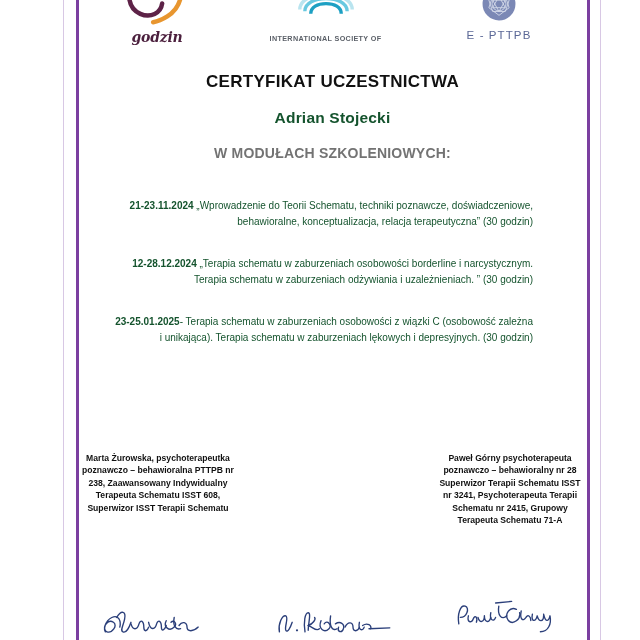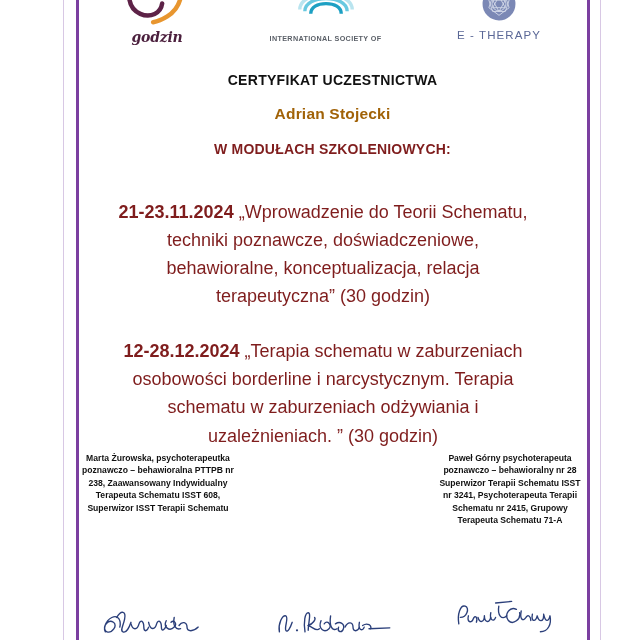--- a/index.html
+++ b/index.html
@@ -106,53 +106,53 @@
 
   
   #heading-zone {
     position: absolute;
     left: 80px;
     top: 72px;
     width: 505px;
     text-align: center;
   }
   #cert-title {
-    font-size: 14px;
+    font-size: 17px;
     font-weight: bold;
     color: #111111;
     letter-spacing: 0.3px;
   }
   #recipient-name {
     font-size: 15.5px;
     font-weight: bold;
-    color: #a16207;
+    color: #14532d;
     margin-top: 17px;
     letter-spacing: 0.2px;
   }
   #subheading {
     font-size: 14px;
     font-weight: bold;
-    color: #7f1d1d;
+    color: #737373;
     margin-top: 18px;
     letter-spacing: 0.2px;
   }
 
   
   #modules {
     position: absolute;
     left: 113px;
     top: 198px;
     width: 420px;
   }
   .module {
-    font-size: 18px;
+    font-size: 10px;
     line-height: 1.56;
-    color: #7f1d1d;
+    color: #14532d;
     margin-bottom: 27px;
-    text-align: center;
+    text-align: right;
   }
   .module:last-child { margin-bottom: 0; }
   .module .date {
     font-weight: bold;
   }
 
   
   #signers {
     position: absolute;
     left: 80px;
@@ -226,36 +226,39 @@
       <svg class="mark" viewBox="0 0 60 60" width="48" height="48">
         <circle cx="30" cy="22" r="26" fill="#7b88b5"></circle>
         <g fill="none" stroke="#d5dbe9" stroke-width="1.4">
           <polygon points="30,4 46,16 40,34 20,34 14,16"></polygon>
           <polygon points="30,40 14,28 20,10 40,10 46,28"></polygon>
           <circle cx="30" cy="22" r="11"></circle>
           <polygon points="30,10 40,28 20,28"></polygon>
           <polygon points="30,34 20,16 40,16"></polygon>
         </g>
       </svg>
-      <div class="wordmark">E - THERAPY</div>
+      <div class="wordmark">E - PTTPB</div>
     </div>
   </div>
 
   <div id="heading-zone">
     <div id="cert-title">CERTYFIKAT UCZESTNICTWA</div>
     <div id="recipient-name">Adrian Stojecki</div>
     <div id="subheading">W MODUŁACH SZKOLENIOWYCH:</div>
   </div>
 
   <div id="modules">
     <p class="module">
       <span class="date">21-23.11.2024</span><span class="desc"> „Wprowadzenie do Teorii Schematu, techniki poznawcze, doświadczeniowe, behawioralne, konceptualizacja, relacja terapeutyczna” (30 godzin)</span>
     </p>
     <p class="module">
       <span class="date">12-28.12.2024</span><span class="desc"> „Terapia schematu w zaburzeniach osobowości borderline i narcystycznym. Terapia schematu w zaburzeniach odżywiania i uzależnieniach. ” (30 godzin)</span>
+    </p>
+    <p class="module">
+      <span class="date">23-25.01.2025</span><span class="desc">- Terapia schematu w zaburzeniach osobowości z wiązki C (osobowość zależna i unikająca). Terapia schematu w zaburzeniach lękowych i depresyjnych. (30 godzin)</span>
     </p>
   </div>
 
   <div id="signers">
     <div class="signer first">
       <span>Marta Żurowska,</span>
       <span>psychoterapeutka poznawczo – behawioralna PTTPB nr 238, Zaawansowany Indywidualny Terapeuta Schematu ISST 608, Superwizor ISST Terapii Schematu</span>
     </div>
     <div class="signer third">
       <span>Paweł Górny</span>

